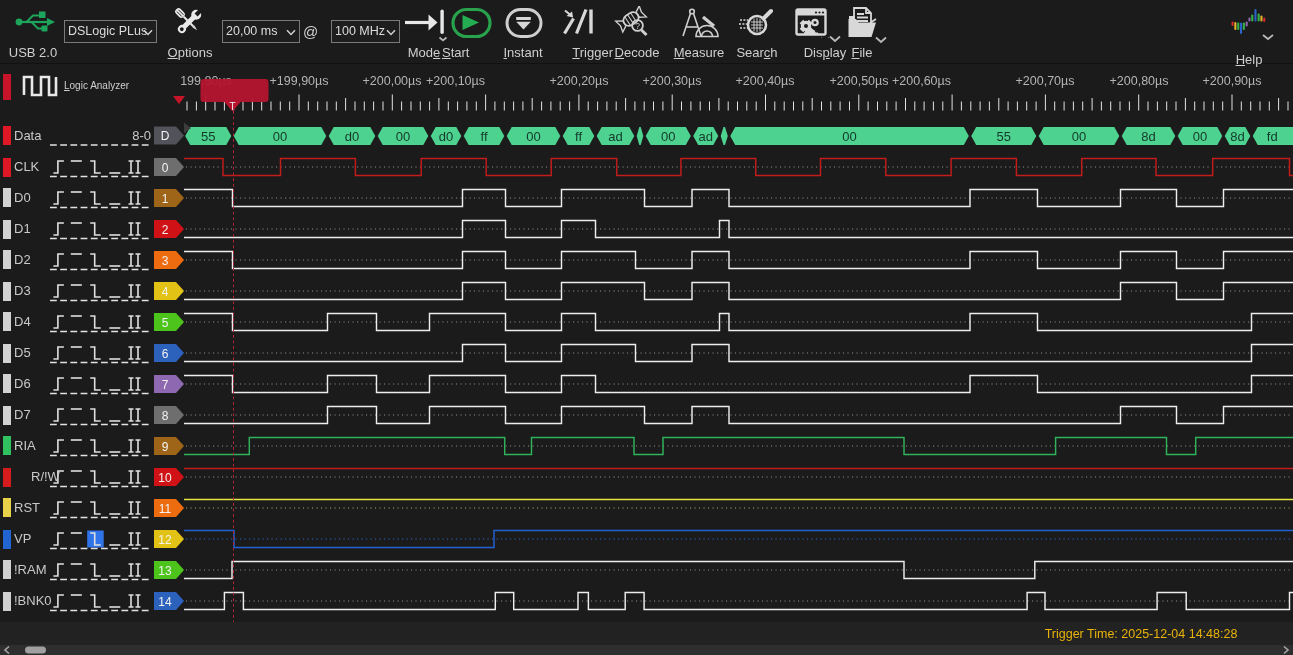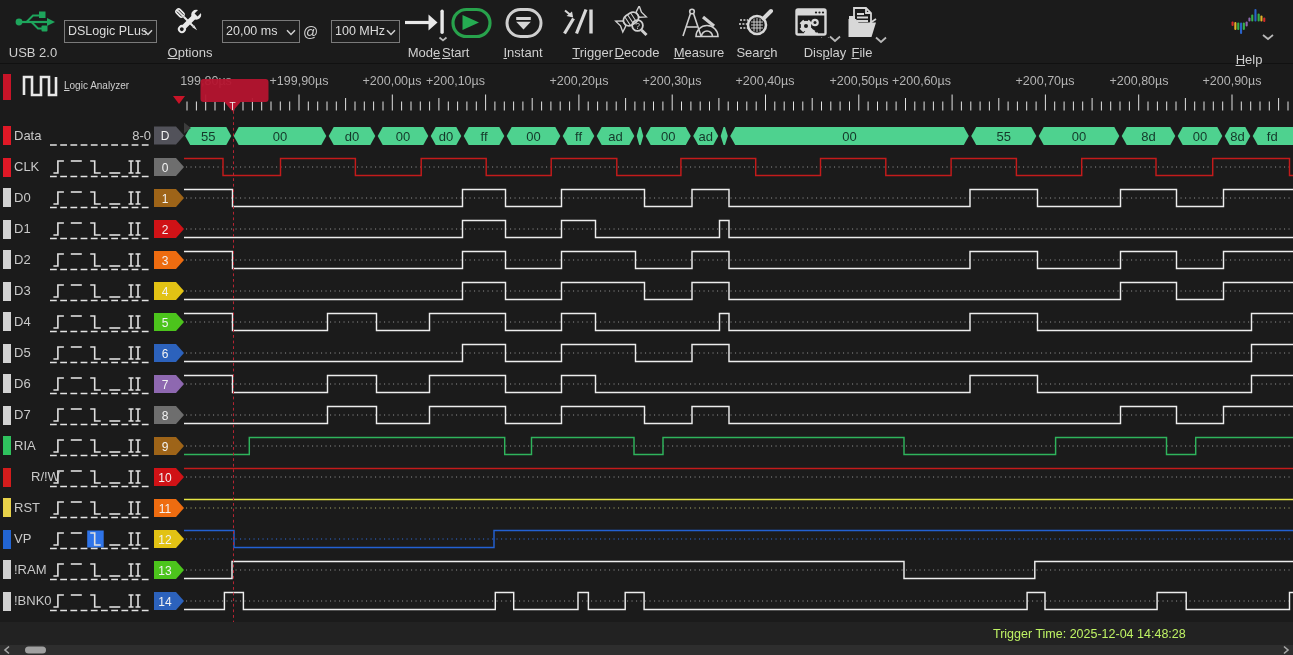--- a/index.html
+++ b/index.html
@@ -530,18 +530,18 @@
 <div class="abs nm" style="left:31px;top:469px">R/!W</div>
 <div class="abs" style="left:3px;top:498px;width:8px;height:19px;background:#e8d24a"></div>
 <div class="abs nm" style="left:14px;top:500px">RST</div>
 <div class="abs" style="left:3px;top:530px;width:8px;height:19px;background:#2264d2"></div>
 <div class="abs nm" style="left:14px;top:531px">VP</div>
 <div class="abs" style="left:3px;top:560px;width:8px;height:19px;background:#d0d0d0"></div>
 <div class="abs nm" style="left:14px;top:562px">!RAM</div>
 <div class="abs" style="left:3px;top:592px;width:8px;height:19px;background:#d0d0d0"></div>
 <div class="abs nm" style="left:14px;top:593px">!BNK0</div>
 <div class="abs" style="left:0;top:622px;width:1293px;height:23px;background:#222222"></div>
-<div class="abs" style="left:993px;top:627px;width:296px;text-align:left;font-size:12.5px;color:#bef264">Trigger Time: 2025-12-04 14:48:28</div>
+<div class="abs" style="left:993px;top:627px;width:296px;text-align:center;font-size:12.5px;color:#eab308">Trigger Time: 2025-12-04 14:48:28</div>
 <div class="abs" style="left:0;top:645px;width:1293px;height:10px;background:#2e2e2e"></div>
 <svg class="abs" style="left:0;top:645px" width="1293" height="10">
     <path d="M9,1.5 L5,5 L9,8.5" stroke="#a8a8a8" stroke-width="1.6" fill="none"></path>
     <rect x="25" y="1.5" width="21" height="7" rx="3.5" fill="#a0a0a0"></rect>
     <path d="M1284,1.5 L1288,5 L1284,8.5" stroke="#a8a8a8" stroke-width="1.6" fill="none"></path>
   </svg>
 </body></html>

